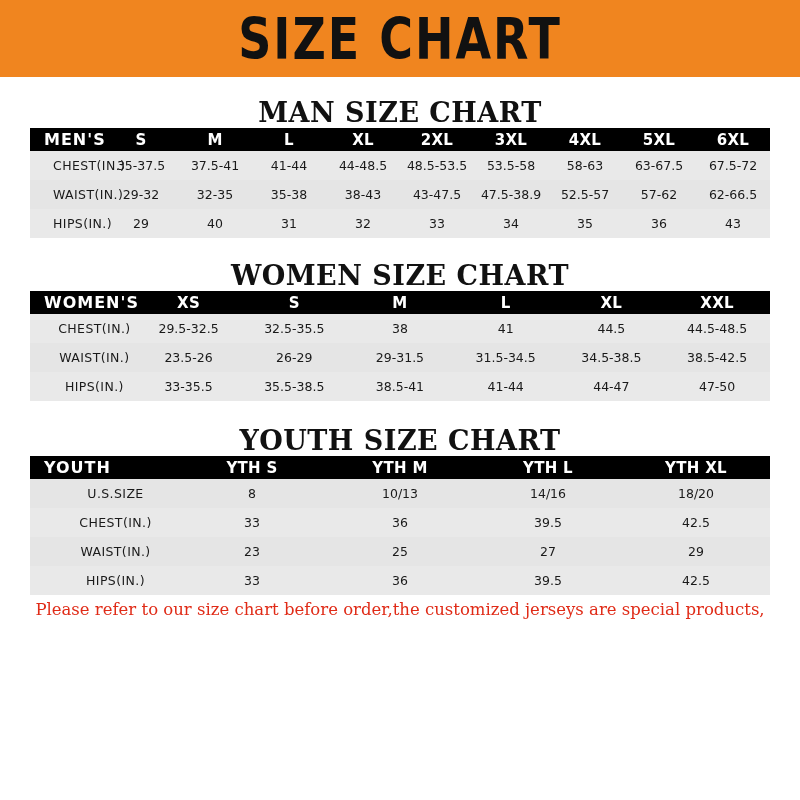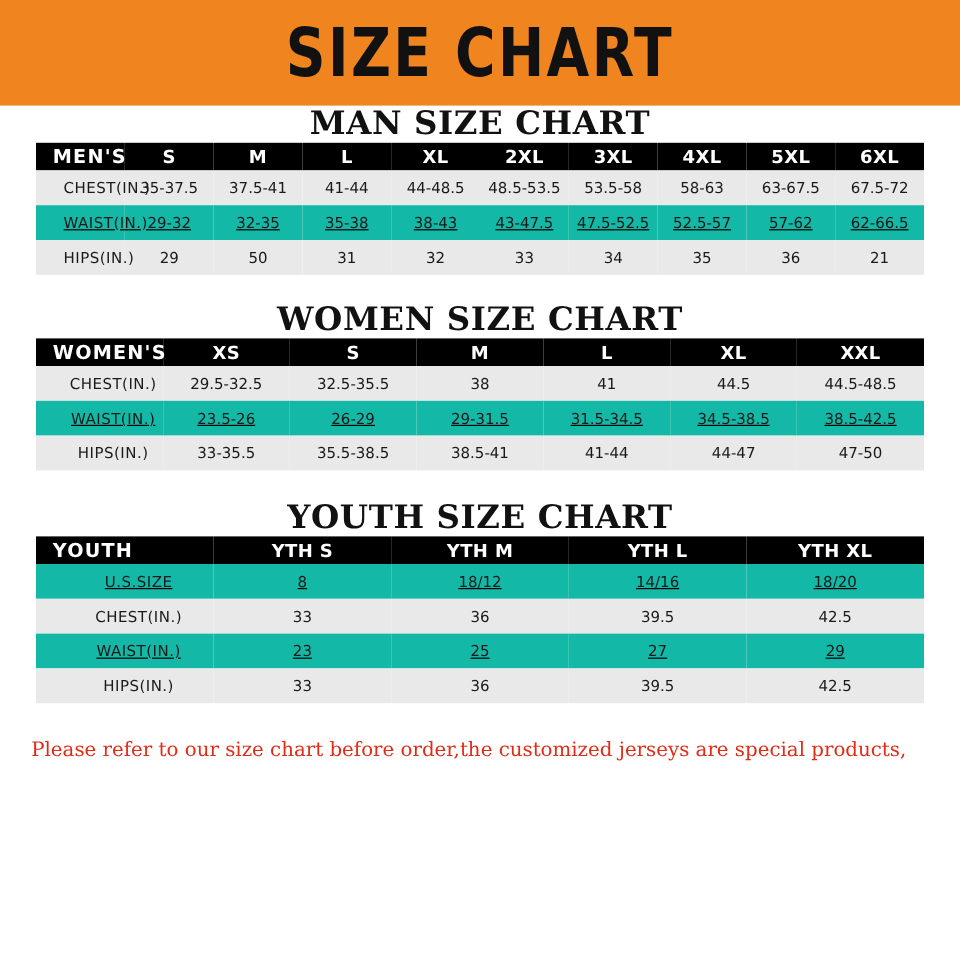--- a/index.html
+++ b/index.html
@@ -16,21 +16,21 @@
   .page {
     position: relative;
     width: 800px;
     height: 800px;
     background: #ffffff;
     box-sizing: border-box;
   }
   
   .banner {
     position: relative;
-    height: 88px;
+    height: 77px;
     background: #f0851f;
     display: flex;
     align-items: center;
     justify-content: center;
   }
   .banner-title {
     font-family: "DejaVu Sans", sans-serif;
     font-weight: bold;
     font-size: 46px;
     letter-spacing: 2px;
@@ -40,21 +40,21 @@
   }
   
   .section-title {
     text-align: center;
     font-family: "DejaVu Serif", serif;
     font-weight: bold;
     font-size: 27px;
     color: #111111;
     letter-spacing: 0.5px;
   }
-  .sec-man-title { }
+  .sec-man-title { margin-top: 20px; }
   .sec-women-title { margin-top: 22px; }
   .sec-youth-title { margin-top: 24px; }
 
   
   .tbl-wrap {
     padding: 0 30px;
     box-sizing: border-box;
   }
   table.size-table {
     width: 100%;
@@ -85,39 +85,39 @@
     color: #1a1a1a;
     padding: 7px 0;
   }
   table.size-table td.rowlabel {
     text-align: center;
     font-size: 12.5px;
     letter-spacing: 0.4px;
     padding-left: 23px;
   }
   tr.band-light { background: #e9e9e9; }
-  tr.band-dark  { background: #14b8a6; text-decoration: underline; }
+  tr.band-dark  { background: #e5e5e5; }
 
   
   .women-table td { font-size: 13.5px; padding: 9px 0; }
   .women-table tr.head-row td { font-size: 17px; padding: 11px 0; }
   .women-table tr.head-row td.rowlabel { font-size: 17px; }
   .youth-table td { font-size: 13.5px; padding: 11px 0; }
   .youth-table tr.head-row td { font-size: 17px; padding: 12px 0; }
   .youth-table tr.head-row td.rowlabel { font-size: 17px; }
 
   
   .footer-note {
-    margin-top: 28px;
+    margin-top: 4px;
     padding: 0 26px;
     font-family: "DejaVu Serif", serif;
     font-size: 16.5px;
     color: #e02b17;
     line-height: 1.35;
-    text-align: left;
+    text-align: center;
   }
   .footer-line { display: block; }
 </style>
 </head>
 <body>
 
 <div class="page">
 
   <div class="banner">
     <div class="banner-title">SIZE CHART</div>
@@ -151,36 +151,36 @@
         <td>63-67.5</td>
         <td>67.5-72</td>
       </tr>
       <tr class="band-dark">
         <td class="rowlabel">WAIST(IN.)</td>
         <td>29-32</td>
         <td>32-35</td>
         <td>35-38</td>
         <td>38-43</td>
         <td>43-47.5</td>
-        <td>47.5-52.5</td>
+        <td>47.5-38.9</td>
         <td>52.5-57</td>
         <td>57-62</td>
         <td>62-66.5</td>
       </tr>
       <tr class="band-light">
         <td class="rowlabel">HIPS(IN.)</td>
         <td>29</td>
-        <td>50</td>
+        <td>40</td>
         <td>31</td>
         <td>32</td>
         <td>33</td>
         <td>34</td>
         <td>35</td>
         <td>36</td>
-        <td>21</td>
+        <td>43</td>
       </tr>
     </tbody>
       </table>
   </div>
 
   <div class="section-title sec-women-title">WOMEN SIZE CHART</div>
   <div class="tbl-wrap">
     <table class="size-table women-table">
       <tbody>
           <tr class="head-row">
@@ -230,21 +230,21 @@
           <tr class="head-row">
         <td class="rowlabel">YOUTH</td>
         <td>YTH S</td>
         <td>YTH M</td>
         <td>YTH L</td>
         <td>YTH XL</td>
       </tr>
       <tr class="band-dark">
         <td class="rowlabel">U.S.SIZE</td>
         <td>8</td>
-        <td>18/12</td>
+        <td>10/13</td>
         <td>14/16</td>
         <td>18/20</td>
       </tr>
       <tr class="band-light">
         <td class="rowlabel">CHEST(IN.)</td>
         <td>33</td>
         <td>36</td>
         <td>39.5</td>
         <td>42.5</td>
       </tr>

